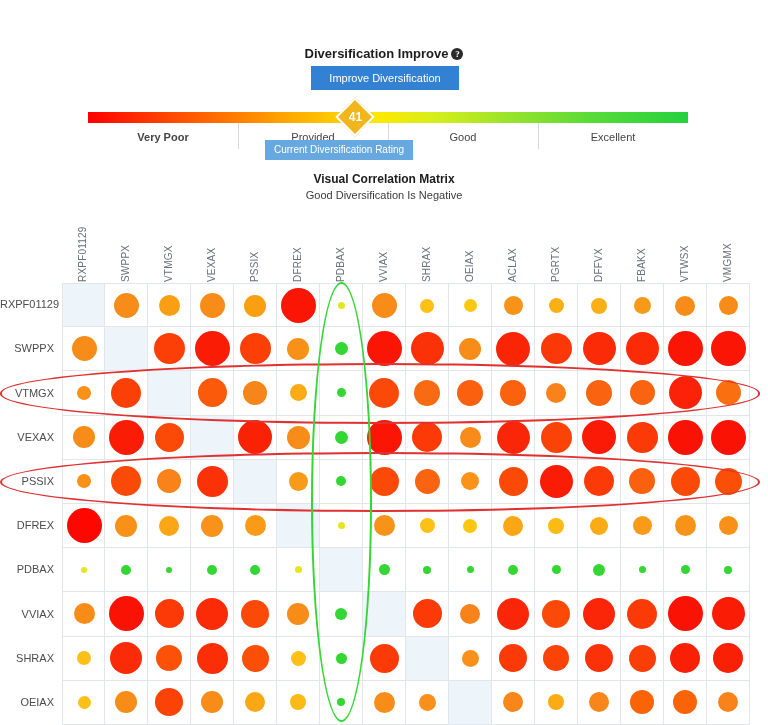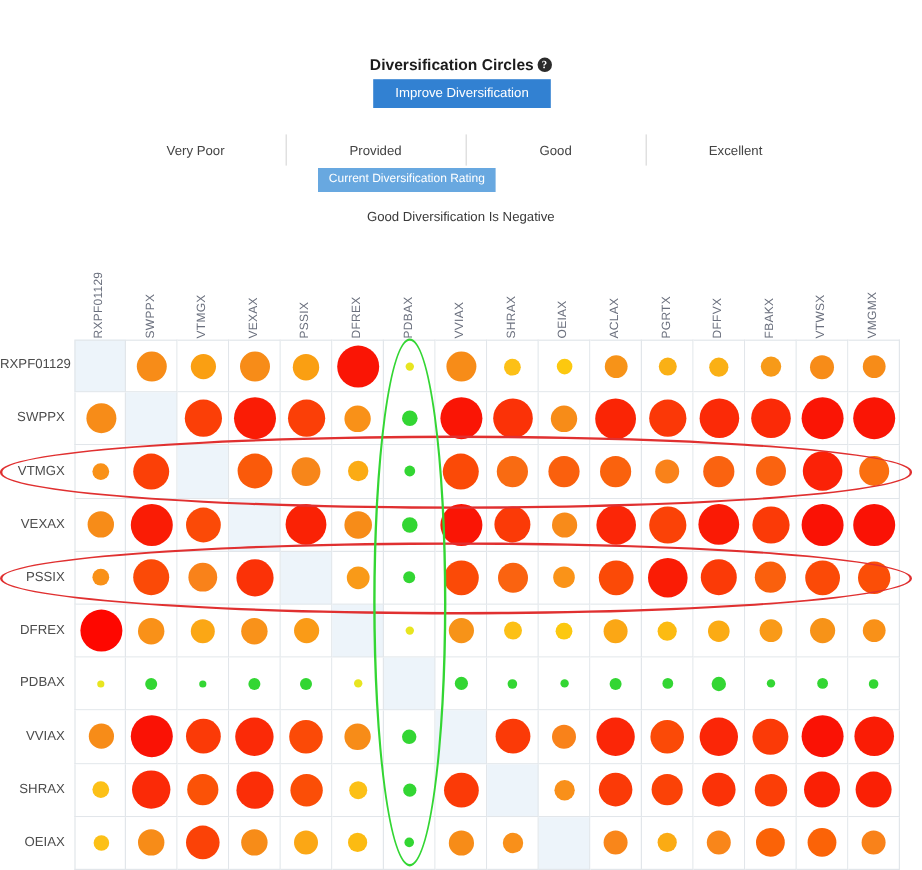--- a/index.html
+++ b/index.html
@@ -142,40 +142,47 @@
     pointer-events: none; background: transparent;
   }
 </style>
 </head>
 <body>
 
 <div id="root">
 
 
   <div class="rating-title">
-    <span>Diversification Circles</span><span class="help-icon">?</span>
+    <span>Diversification Improve</span><span class="help-icon">?</span>
   </div>
 
   <div class="improve-btn">Improve Diversification</div>
 
   <div class="scale-wrap">
+    <div class="scale-bar">
+      <div class="marker">
+        <div class="marker-diamond"></div>
+        <div class="marker-num">41</div>
+      </div>
+    </div>
     <div class="scale-ticks" id="scale-ticks">
-        <div class="tick-label" style="left: 75px;">Very Poor</div>
+        <div class="tick-label" style="left: 75px; font-weight: bold;">Very Poor</div>
         <div class="tick-line" style="left: 150px;"></div>
         <div class="tick-label" style="left: 225px;">Provided</div>
         <div class="tick-line" style="left: 300px;"></div>
         <div class="tick-label" style="left: 375px;">Good</div>
         <div class="tick-line" style="left: 450px;"></div>
         <div class="tick-label" style="left: 525px;">Excellent</div>
       </div>
   </div>
 
   <div class="current-badge">Current Diversification Rating</div>
 
   <div class="matrix-head">
+    <div class="mh1">Visual Correlation Matrix</div>
     <div class="mh2">Good Diversification Is Negative</div>
   </div>
 
   <div id="matrix">
       <div class="colhead-wrap" style="left: 62px; width: 43px;">
         <div class="colhead" style="left: 25.5px;">RXPF01129</div>
       </div>
       <div class="colhead-wrap" style="left: 105px; width: 43px;">
         <div class="colhead" style="left: 25.5px;">SWPPX</div>
       </div>

